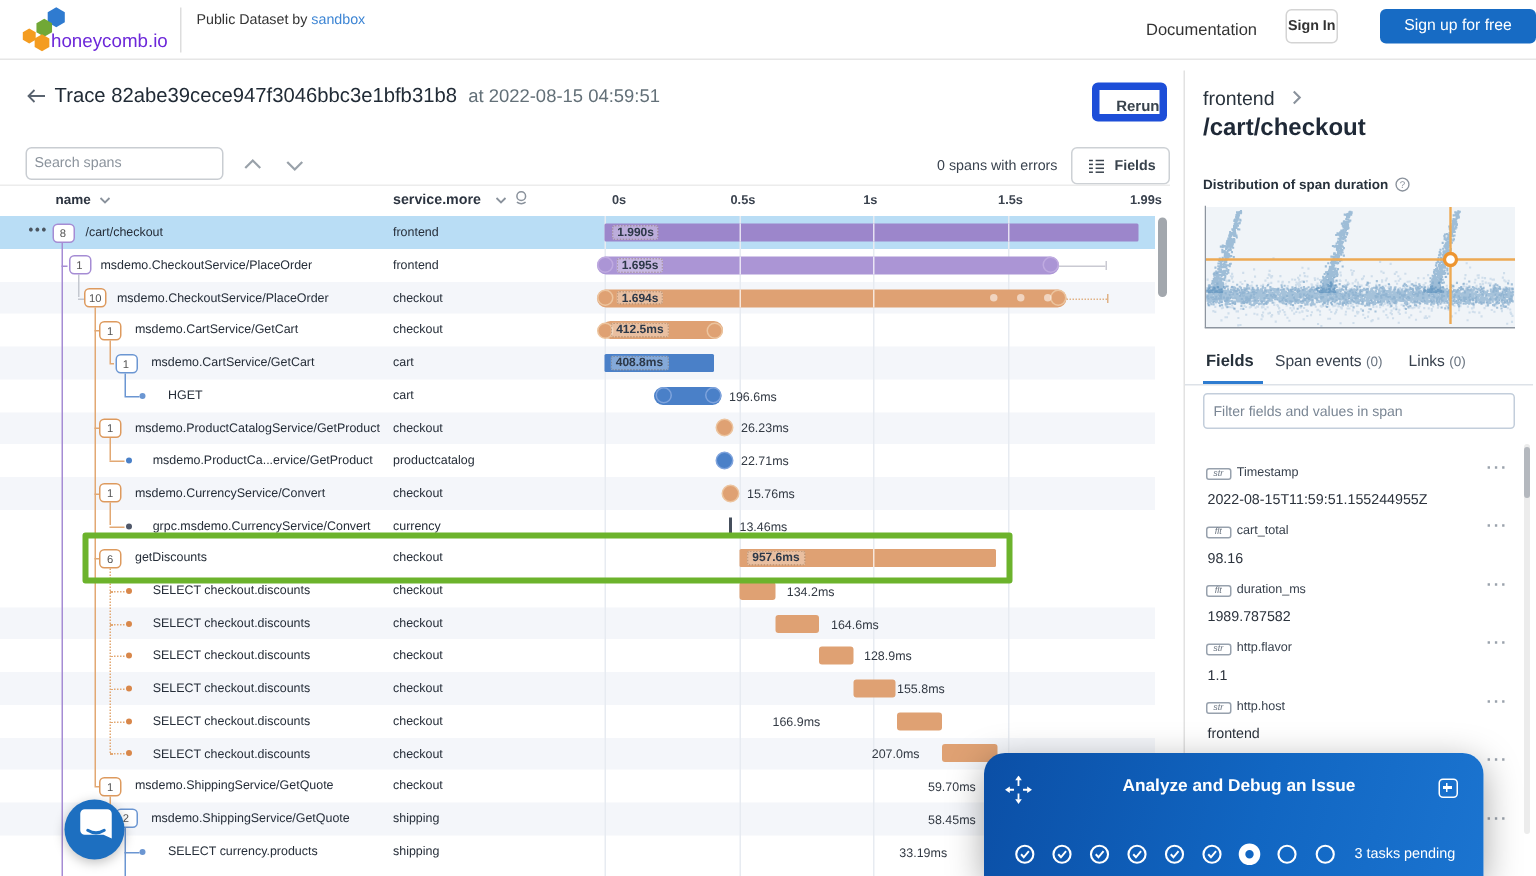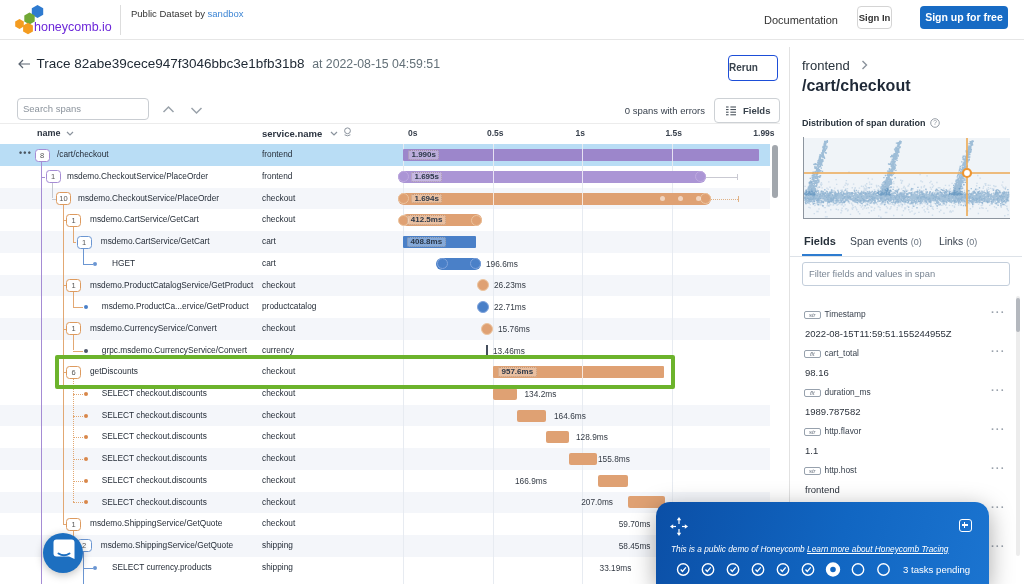--- a/index.html
+++ b/index.html
@@ -24,26 +24,26 @@
 <polygon points="24.5,1.9 30.2,5.2 30.2,11.8 24.5,15.1 18.8,11.8 18.8,5.2" fill="#2f7bd0"></polygon>
 <polygon points="16.5,9.5 21.7,12.5 21.7,18.5 16.5,21.5 11.3,18.5 11.3,12.5" fill="#71a836"></polygon>
 <polygon points="6.5,16.0 10.8,18.5 10.8,23.5 6.5,26.0 2.2,23.5 2.2,18.5" fill="#f49c20"></polygon>
 <polygon points="15.0,19.8 19.9,22.6 19.9,28.4 15.0,31.2 10.1,28.4 10.1,22.6" fill="#f49c20"></polygon>
 </svg>
 <div class="abs" style="left:34px;top:19.5px;font-size:12.5px;color:#6d28d9">honeycomb.io</div>
 <div class="abs" style="left:120px;top:5px;width:1px;height:30px;background:#ddd"></div>
 <div class="abs" style="left:131px;top:8px;font-size:9.5px;color:#333">Public Dataset by <span style="color:#3d85d4">sandbox</span></div>
 <div class="abs" style="left:764px;top:13.5px;font-size:11px;color:#333">Documentation</div>
 <div class="abs" style="left:857px;top:6px;width:35px;height:23px;border:1px solid #d4d4d4;border-radius:4px;font-size:9.5px;font-weight:bold;color:#333;text-align:center;line-height:21px">Sign In</div>
-<div class="abs" style="left:920px;top:6px;width:88px;height:23px;background:#176bc4;border-radius:4px;font-size:10.5px;font-weight:bold;color:#fff;text-align:center;line-height:23px">Sign up for free</div>
+<div class="abs" style="left:920px;top:6px;width:104px;height:23px;background:#176bc4;border-radius:4px;font-size:10.5px;font-weight:normal;color:#fff;text-align:center;line-height:23px">Sign up for free</div>
 <svg class="abs" style="left:18px;top:59px" width="12" height="10" viewBox="0 0 12 10">
     <path d="M5 1 L1 5 L5 9 M1 5 L12 5" stroke="#5a6470" stroke-width="1.2" fill="none"></path>
   </svg>
 <div class="abs" style="left:36.4px;top:57px;font-size:13.5px;color:#212b36;line-height:14px">Trace 82abe39cece947f3046bbc3e1bfb31b8&nbsp; <span style="font-size:12.3px;color:#637078">at 2022-08-15 04:59:51</span></div>
-<div class="abs" style="left:728px;top:55px;width:50px;height:26px;border:1px solid #1d4ed8;border-radius:4px;font-size:10px;font-weight:bold;color:#39434d;text-align:left;line-height:24px;background:#fff">Rerun</div>
+<div class="abs" style="left:728px;top:55px;width:50px;height:26px;border:5px solid #1d4ed8;border-radius:4px;font-size:10px;font-weight:bold;color:#39434d;text-align:right;line-height:24px;background:#fff">Rerun</div>
 <div class="abs" style="left:17px;top:98px;width:132px;height:22px;border:1px solid #c9cdd2;border-radius:4px;background:#fff;font-size:9.5px;color:#8b939c;line-height:20px;padding-left:5px">Search spans</div>
 <svg class="abs" style="left:162px;top:105px" width="13" height="9" viewBox="0 0 13 9">
     <path d="M1.5 7 L6.5 2 L11.5 7" stroke="#9aa2aa" stroke-width="1.5" fill="none"></path>
   </svg>
 <svg class="abs" style="left:190px;top:106px" width="13" height="9" viewBox="0 0 13 9">
     <path d="M1.5 2 L6.5 7 L11.5 2" stroke="#9aa2aa" stroke-width="1.5" fill="none"></path>
   </svg>
 <div class="abs" style="left:505px;top:105px;width:200px;text-align:right;font-size:9.5px;color:#39424e">0 spans with errors</div>
 <div class="abs" style="left:713.5px;top:98px;width:66.5px;height:25px;border:1px solid #cdd1d5;border-radius:4px;background:#fff"></div>
 <svg class="abs" style="left:726px;top:106px" width="10" height="10" viewBox="0 0 10 10">
@@ -57,21 +57,21 @@
       <line x1="0" y1="8.8" x2="2.6" y2="8.8"></line>
       <line x1="4.4" y1="8.8" x2="10" y2="8.8"></line>
     </g>
   </svg>
 <div class="abs" style="left:743px;top:105px;font-size:9.5px;font-weight:bold;color:#39434d">Fields</div>
 <div class="abs" style="left:0;top:122.5px;width:780px;height:1px;background:#ececec"></div>
 <div class="abs" style="left:37px;top:128px;font-size:9px;font-weight:bold;color:#2c3440">name</div>
 <svg class="abs" style="left:66px;top:131px" width="8" height="5" viewBox="0 0 8 5">
     <path d="M1 1 L4 4 L7 1" stroke="#8a929c" stroke-width="1.2" fill="none"></path>
   </svg>
-<div class="abs" style="left:262px;top:127.5px;font-size:9.5px;font-weight:bold;color:#2c3440">service.name</div>
+<div class="abs" style="left:262px;top:127.5px;font-size:9.5px;font-weight:bold;color:#2c3440">service.more</div>
 <svg class="abs" style="left:330px;top:131px" width="8" height="5" viewBox="0 0 8 5">
     <path d="M1 1 L4 4 L7 1" stroke="#8a929c" stroke-width="1.2" fill="none"></path>
   </svg>
 <svg class="abs" style="left:343px;top:127px" width="9" height="10" viewBox="0 0 9 10">
     <circle cx="4.5" cy="3.8" r="2.9" fill="none" stroke="#8a929c" stroke-width="1"></circle>
     <path d="M1.6 7.8 Q4.5 9.8 7.4 7.8" stroke="#8a929c" stroke-width="1" fill="none"></path>
   </svg>
 <div class="abs" style="left:408px;top:128px;font-size:8.5px;font-weight:bold;color:#3a424e">0s</div>
 <div class="abs" style="left:487px;top:128px;font-size:8.5px;font-weight:bold;color:#3a424e">0.5s</div>
 <div class="abs" style="left:575.5px;top:128px;font-size:8.5px;font-weight:bold;color:#3a424e">1s</div>
@@ -293,25 +293,25 @@
 <svg class="abs" style="left:14px;top:15px" width="18" height="19" viewBox="0 0 18 19" stroke="#fff" stroke-width="1.2" fill="#fff">
 <line x1="9" y1="3" x2="9" y2="7"></line>
       <line x1="9" y1="12" x2="9" y2="16"></line>
       <line x1="2" y1="9.5" x2="6" y2="9.5"></line>
       <line x1="12" y1="9.5" x2="16" y2="9.5"></line>
 <path d="M9 0 L11.2 3.2 L6.8 3.2 Z" stroke="none"></path>
       <path d="M9 19 L11.2 15.8 L6.8 15.8 Z" stroke="none"></path>
 <path d="M0 9.5 L3.2 7.3 L3.2 11.7 Z" stroke="none"></path>
       <path d="M18 9.5 L14.8 7.3 L14.8 11.7 Z" stroke="none"></path>
 </svg>
+<div class="abs" style="left:4px;top:16.5px;width:332px;text-align:center;font-size:11.5px;font-weight:bold;color:#fff;white-space:nowrap">Analyze and Debug an Issue</div>
 <div class="abs" style="left:303px;top:17.5px;width:12.5px;height:12.5px;border:1.4px solid #fff;border-radius:3px">
 <div class="abs" style="left:2px;top:4.3px;width:5.6px;height:1.3px;background:#fff"></div>
 <div class="abs" style="left:4.2px;top:2.2px;width:1.3px;height:5.6px;background:#fff"></div>
     </div>
-<div class="abs" style="left:15px;top:42.5px;font-size:8.3px;font-style:italic;color:#fff;white-space:nowrap">This is a public demo of Honeycomb <span style="text-decoration:underline">Learn more about Honeycomb Tracing</span></div>
 </div>
 <svg class="abs" style="left:656px;top:501.5px" width="250" height="83" viewBox="0 0 250 83">
     <circle cx="27.2" cy="67.5" r="5.7" fill="none" stroke="#fff" stroke-width="1.4"></circle>
     <path d="M24.7 67.5 L26.5 69.5 L29.9 65.4" stroke="#fff" stroke-width="1.3" fill="none"></path>
     <circle cx="52.0" cy="67.5" r="5.7" fill="none" stroke="#fff" stroke-width="1.4"></circle>
     <path d="M49.5 67.5 L51.3 69.5 L54.7 65.4" stroke="#fff" stroke-width="1.3" fill="none"></path>
     <circle cx="77.0" cy="67.5" r="5.7" fill="none" stroke="#fff" stroke-width="1.4"></circle>
     <path d="M74.5 67.5 L76.3 69.5 L79.7 65.4" stroke="#fff" stroke-width="1.3" fill="none"></path>
     <circle cx="102.0" cy="67.5" r="5.7" fill="none" stroke="#fff" stroke-width="1.4"></circle>
     <path d="M99.5 67.5 L101.3 69.5 L104.7 65.4" stroke="#fff" stroke-width="1.3" fill="none"></path>

